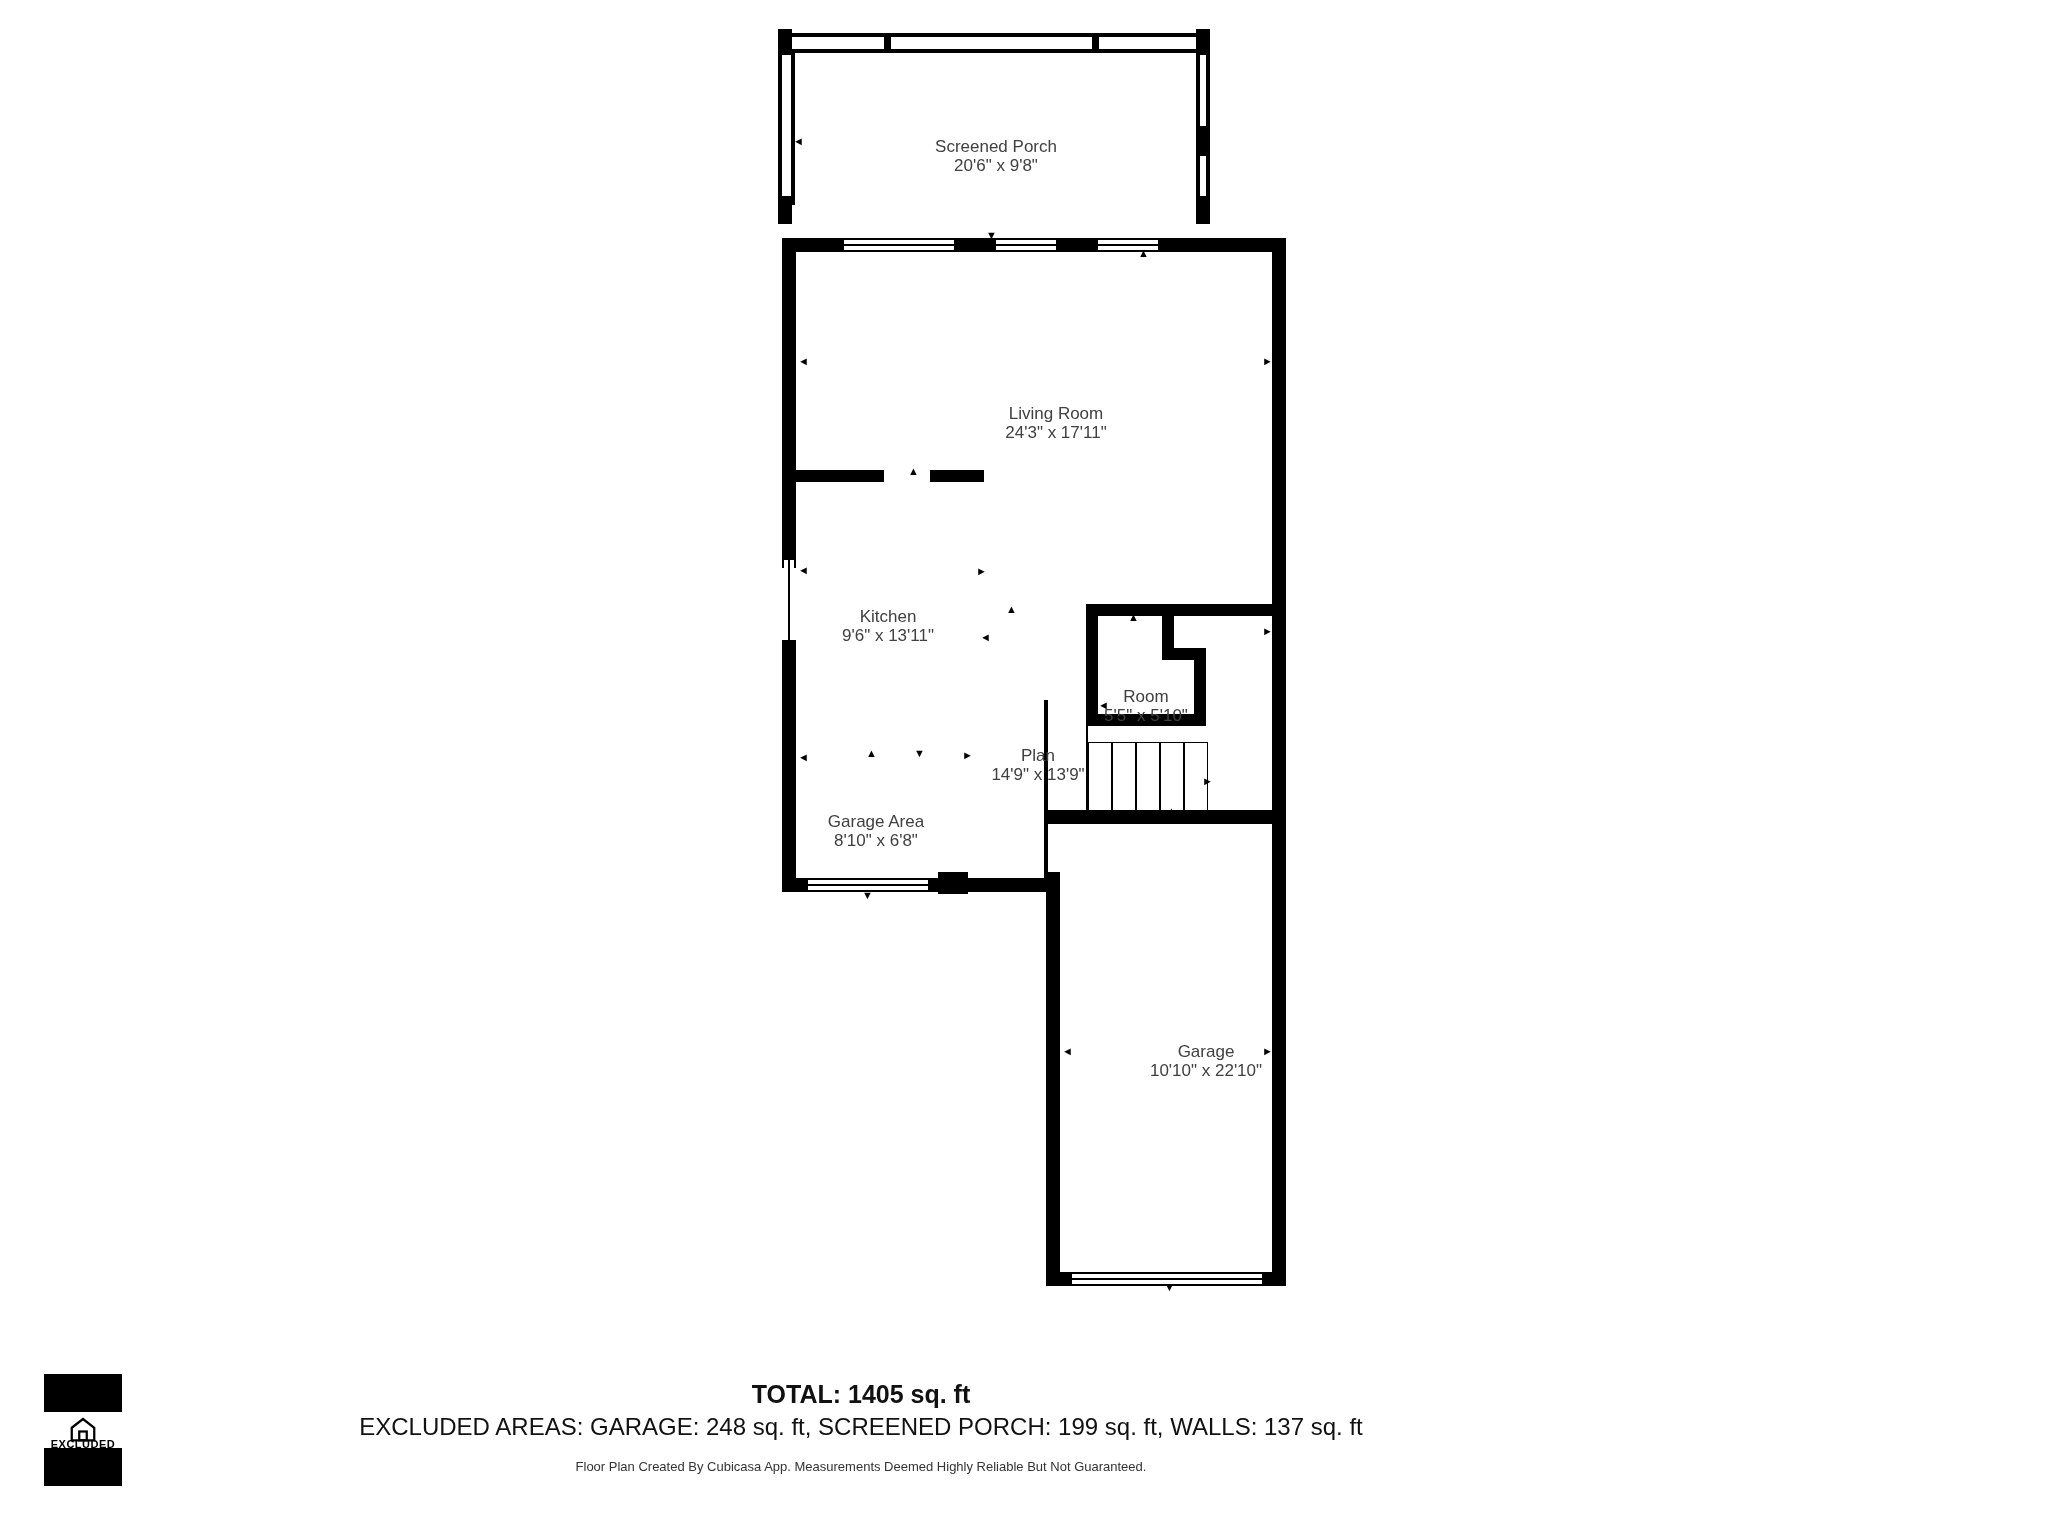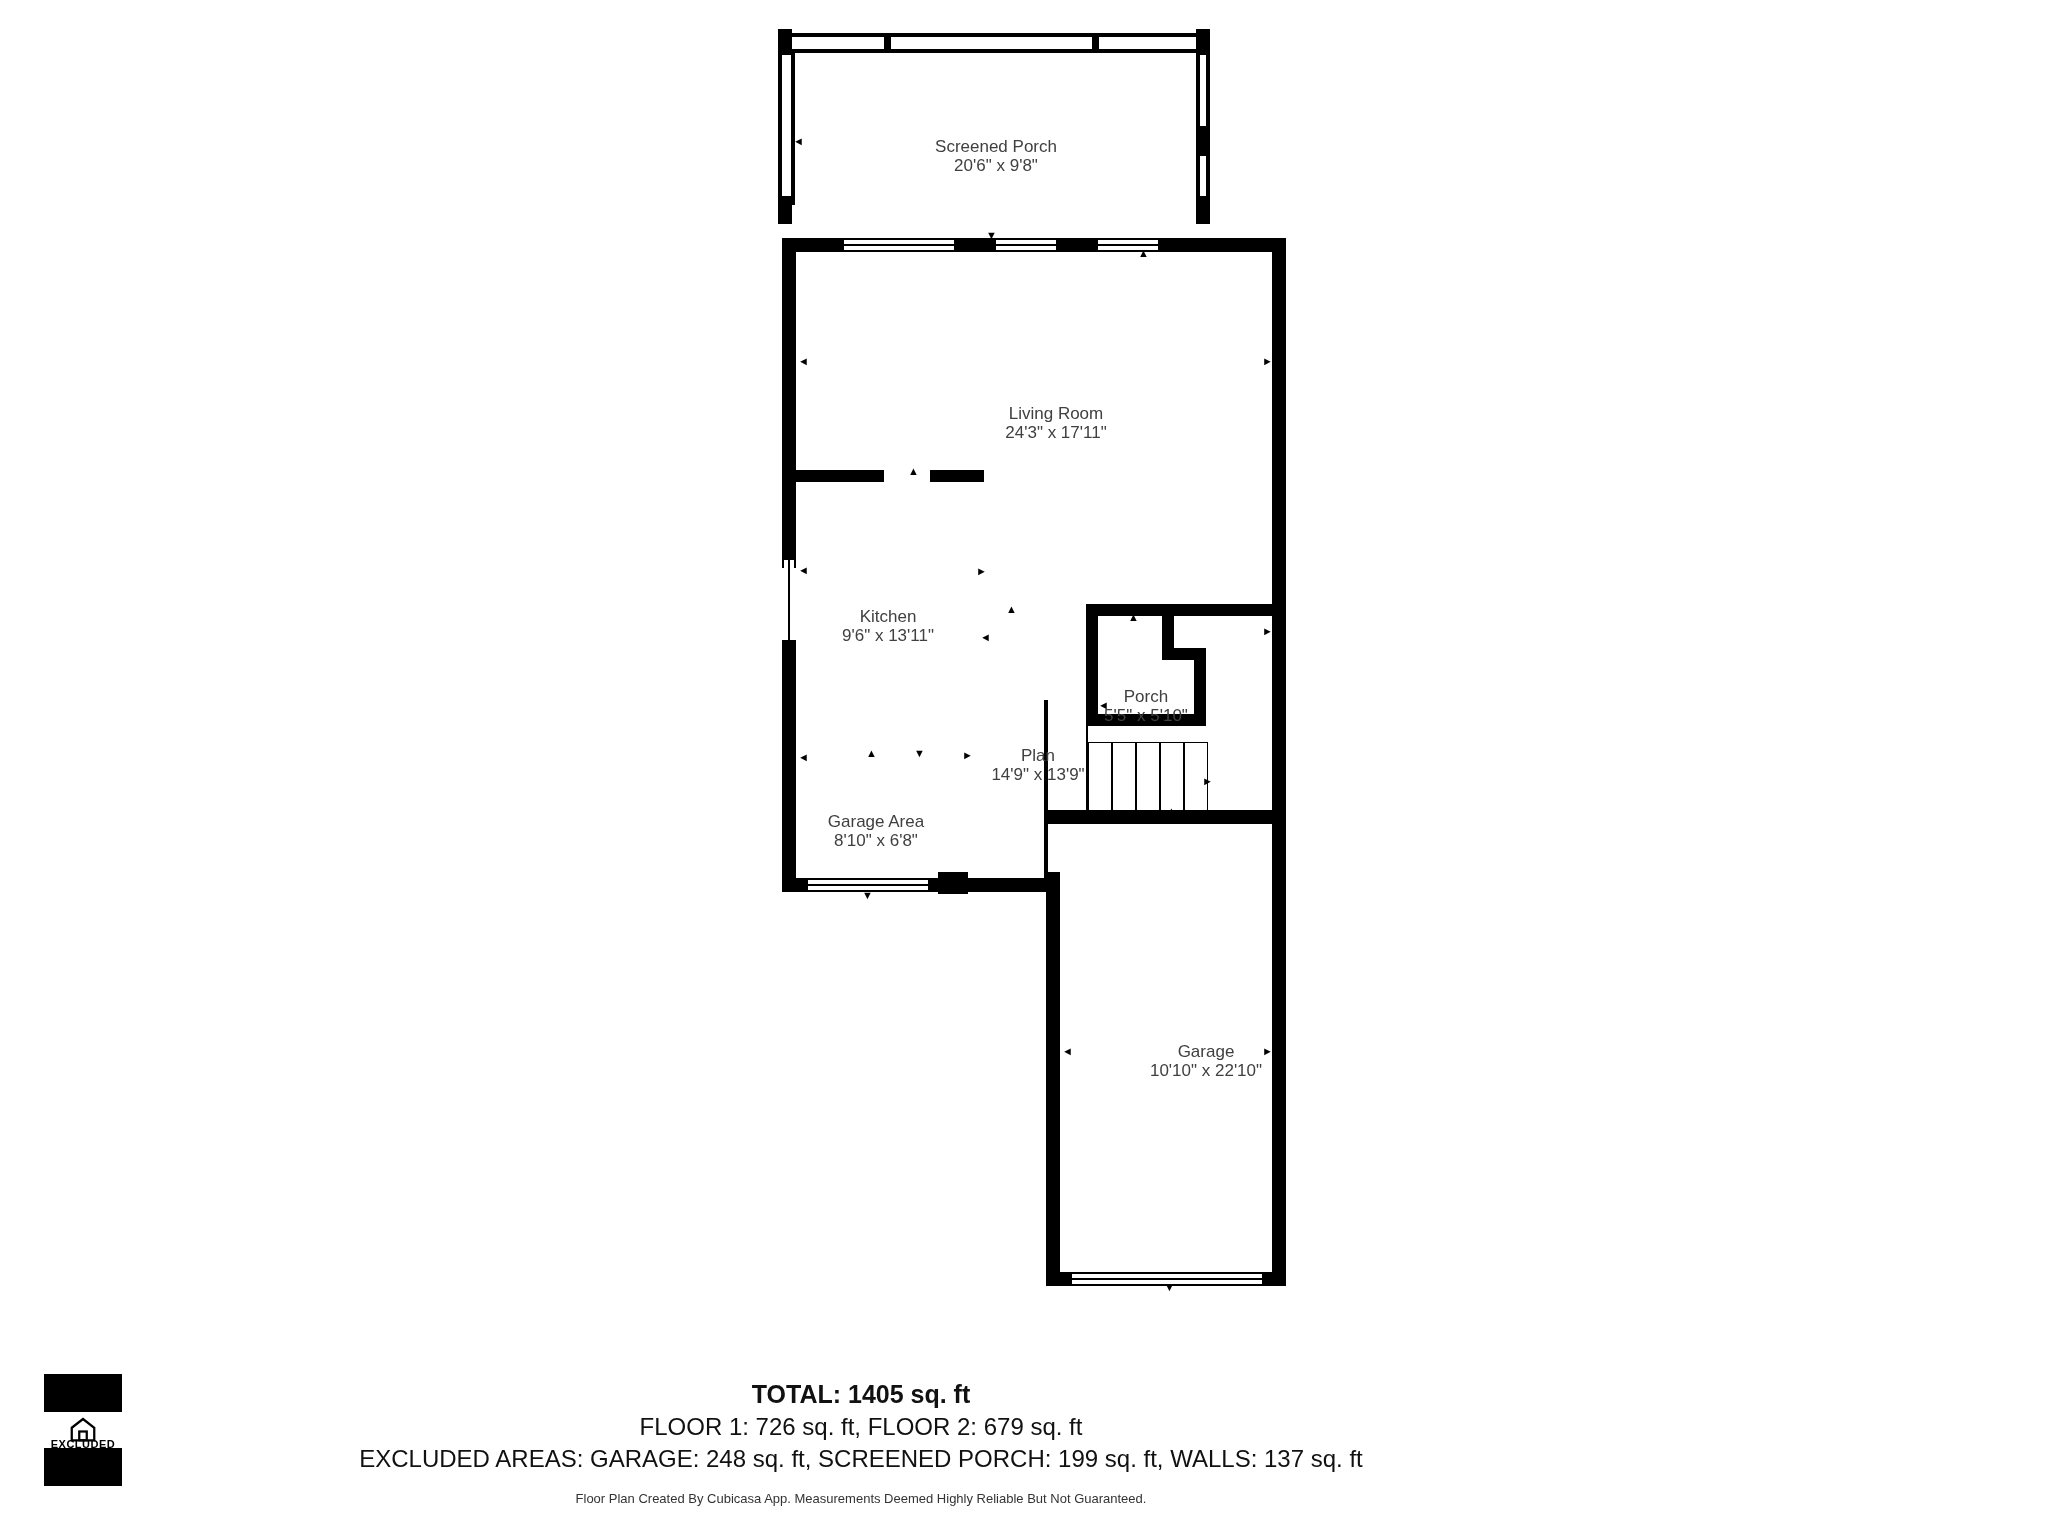--- a/index.html
+++ b/index.html
@@ -193,21 +193,21 @@
   <div class="wall" style="left:1208px; top:604px; width:78px; height:12px;"></div>
   <div class="wall" style="left:1162px; top:604px; width:12px; height:56px;"></div>
   <div class="wall" style="left:1162px; top:648px; width:44px; height:12px;"></div>
   <div class="wall" style="left:1194px; top:648px; width:12px; height:78px;"></div>
   <div class="wall" style="left:1086px; top:714px; width:120px; height:12px;"></div>
   <div class="door-arrow" style="left:1098px; top:700px;">◄</div>
   <div class="door-arrow" style="left:1192px; top:700px;">►</div>
   <div class="door-arrow" style="left:1128px; top:612px;">▲</div>
 
   <div class="room-label" style="left:1146px; top:687px;">
-    <span class="name">Porch</span>
+    <span class="name">Room</span>
     <span class="dims">5'5" x 5'10"</span>
   </div>
 
   <div class="wall" style="left:1086px; top:726px; width:2px; height:90px;"></div>
   <div class="stair-cell" style="left:1088px; top:742px; width:24px; height:72px;"></div>
   <div class="stair-cell" style="left:1112px; top:742px; width:24px; height:72px;"></div>
   <div class="stair-cell" style="left:1136px; top:742px; width:24px; height:72px;"></div>
   <div class="stair-cell" style="left:1160px; top:742px; width:24px; height:72px;"></div>
   <div class="stair-cell" style="left:1184px; top:742px; width:24px; height:72px;"></div>
   <div class="door-arrow" style="left:1202px; top:776px;">►</div>
@@ -252,21 +252,20 @@
   <div class="door-arrow" style="left:976px; top:566px;">►</div>
   <div class="door-arrow" style="left:1006px; top:604px;">▲</div>
   <div class="door-arrow" style="left:980px; top:632px;">◄</div>
   <div class="door-arrow" style="left:866px; top:748px;">▲</div>
   <div class="door-arrow" style="left:914px; top:748px;">▼</div>
   <div class="door-arrow" style="left:962px; top:750px;">►</div>
 </div>
 
 <div class="summary">
   <p class="total">TOTAL: 1405 sq. ft</p>
-  <p class="floors">FLOOR 1: 726 sq. ft, FLOOR 2: 679 sq. ft</p>
   <p class="excluded">EXCLUDED AREAS: GARAGE: 248 sq. ft, SCREENED PORCH: 199 sq. ft, WALLS: 137 sq. ft</p>
   <p class="disclaimer">Floor Plan Created By Cubicasa App. Measurements Deemed Highly Reliable But Not Guaranteed.</p>
 </div>
 
 <div class="logo">
   <div class="bar top"></div>
   <div class="bar bottom"></div>
   <span class="mark">
     <svg width="30" height="30" viewBox="0 0 24 24" fill="none" stroke="#000" stroke-width="1.8">
       <path d="M3 11 L12 4 L21 11 V21 H3 Z"></path>

